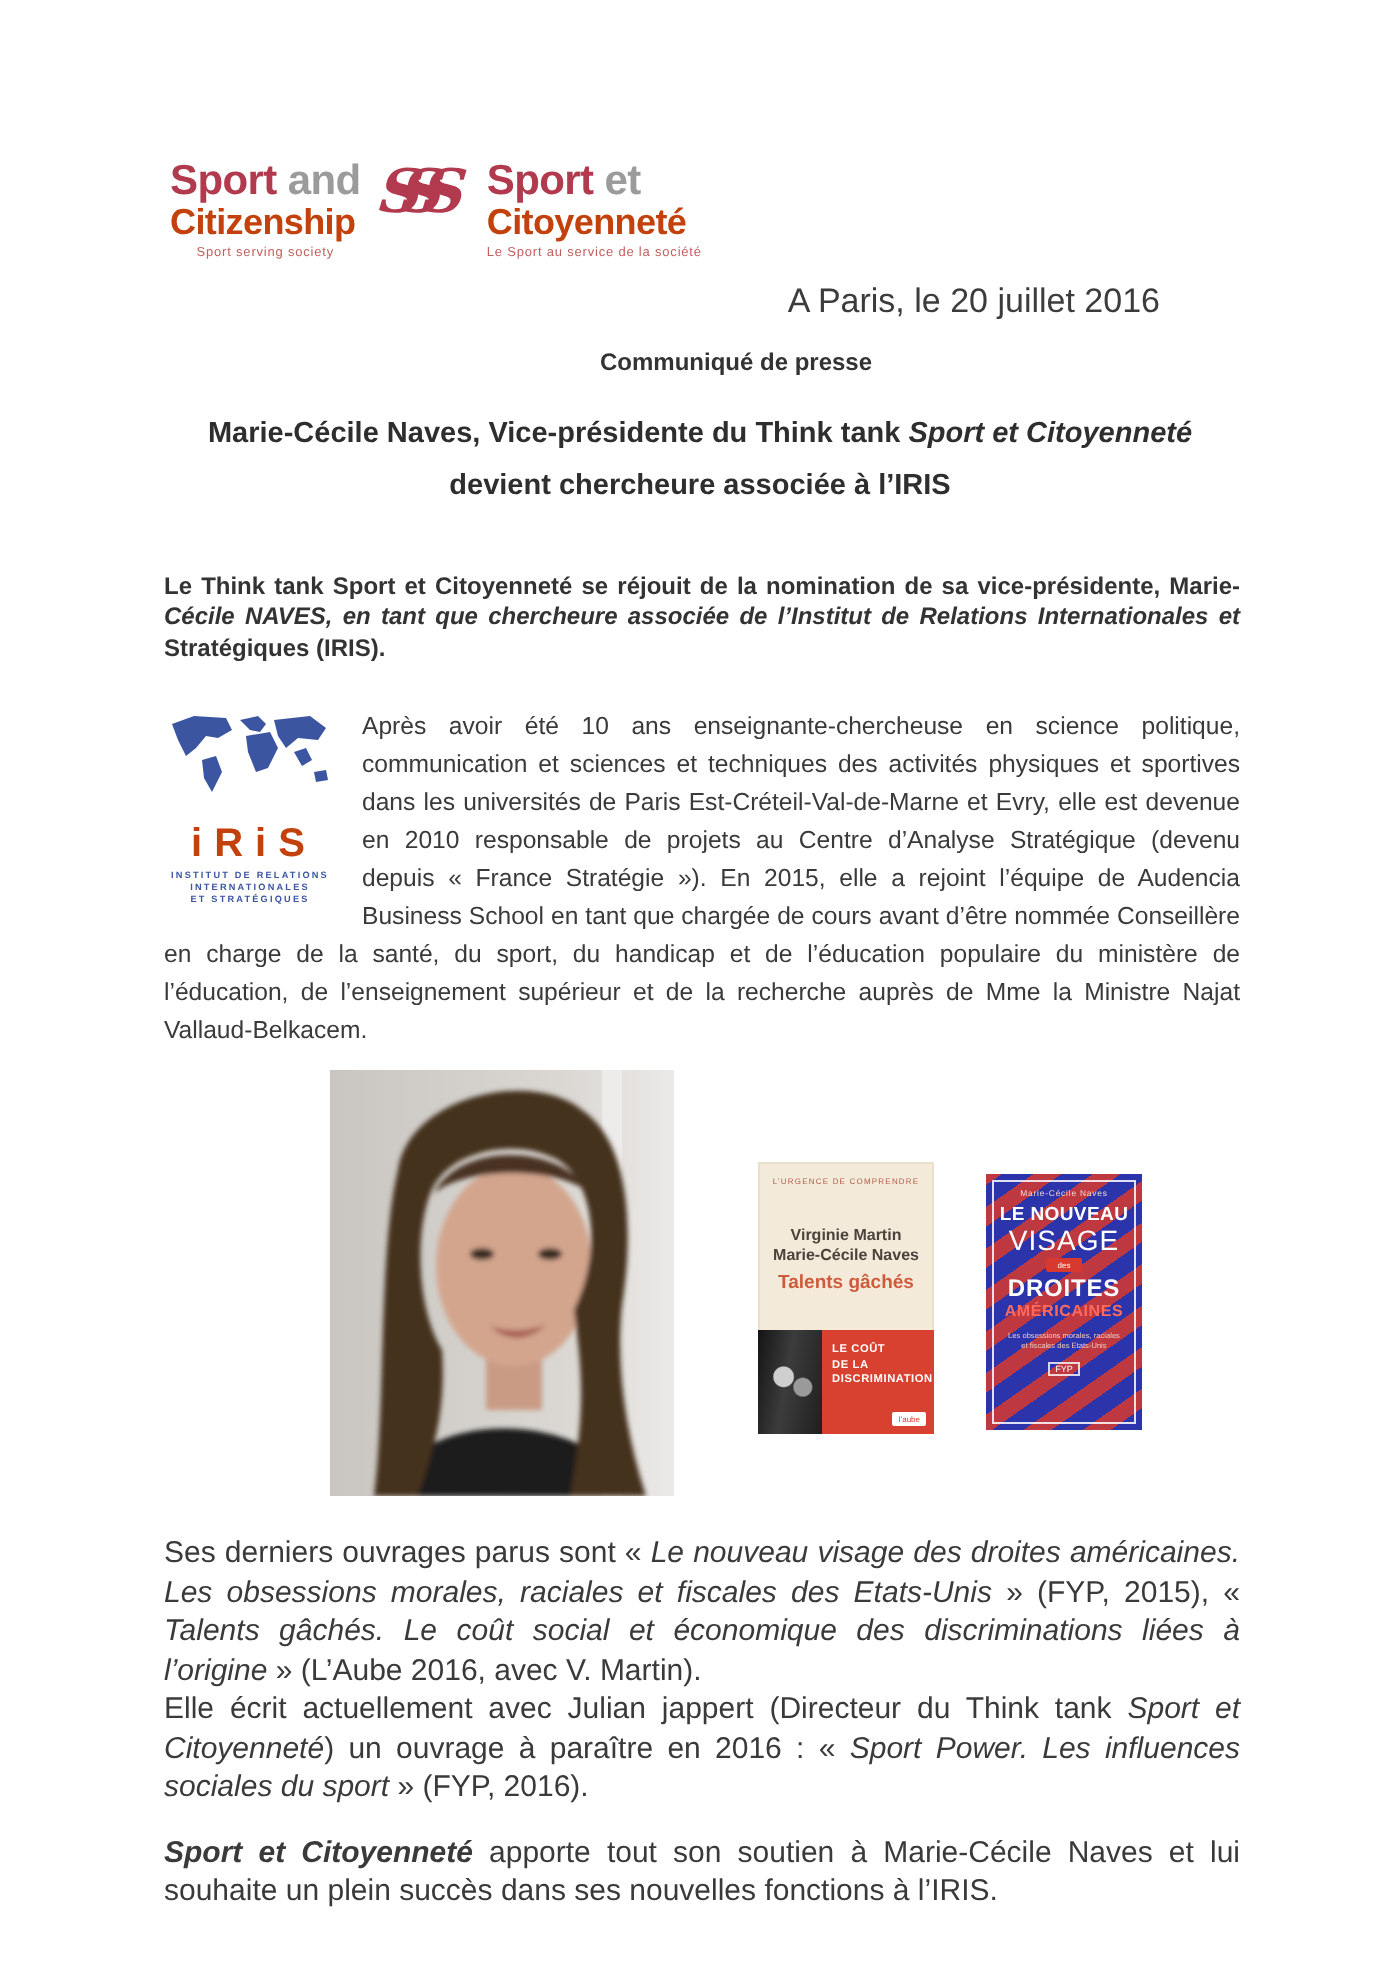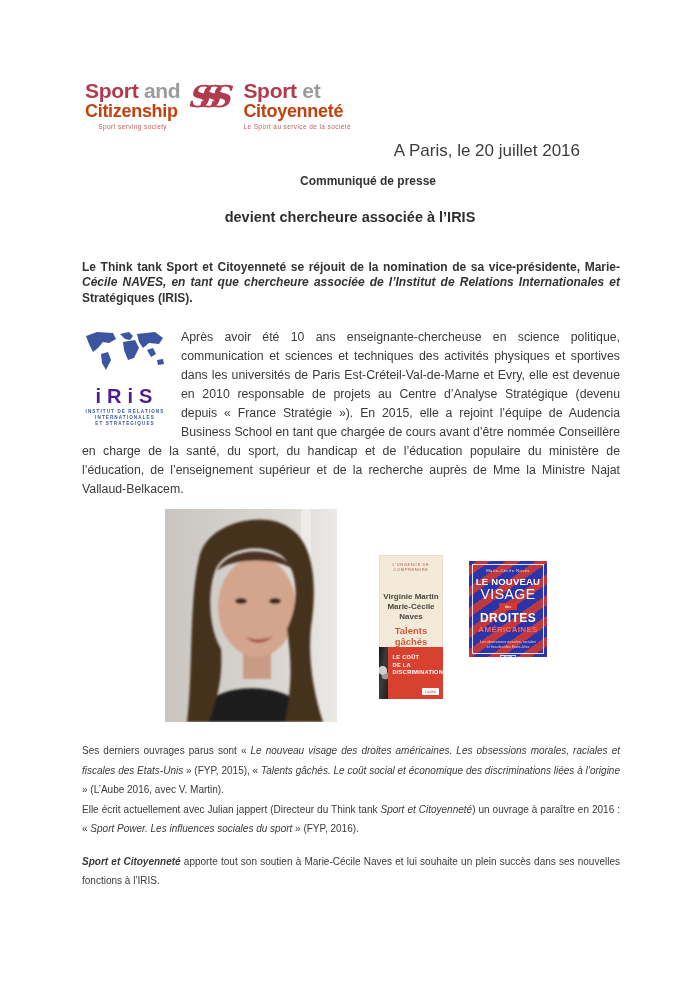--- a/index.html
+++ b/index.html
@@ -19,50 +19,50 @@
     letter-spacing:-0.34em;transform:skewX(-6deg);margin:2px 20px 0 10px;line-height:1;
     font-family:"DejaVu Serif",serif;
   }
   
   .dateline{margin:10px 120px 0 0;text-align:right;font-size:17px;color:#3c3c3c;}
   .kicker{margin-top:13px;text-align:center;font-size:12px;font-weight:bold;color:#333;padding-left:36px;}
   .title{margin:16px 60px 0;text-align:center;font-size:14.5px;line-height:26px;color:#2e2e2e;}
   
   .lead{margin:30px 80px 0 82px;font-size:12px;line-height:15.6px;text-align:justify;color:#333;}
   .bio{margin:22px 80px 0 82px;font-size:12.3px;line-height:19px;text-align:justify;color:#3a3a3a;}
-  .para{margin:16px 80px 0 82px;font-size:10px;line-height:19.5px;text-align:justify;color:#3a3a3a;}
+  .para{margin:16px 80px 0 82px;font-size:15px;line-height:19.5px;text-align:justify;color:#3a3a3a;}
   .para.follow{margin-top:0;}
   .closing{margin-top:13px;}
   .seg-b{font-weight:bold;}
   .seg-i{font-style:italic;}
   .seg-bi{font-weight:bold;font-style:italic;}
   
   .iris-logo{float:left;width:86px;margin:2px 13px 10px 0;text-align:center;}
-  .iris-acronym{font-size:20px;font-weight:bold;color:#4c1d95;letter-spacing:6px;line-height:1;margin-top:2px;text-indent:4px;}
+  .iris-acronym{font-size:20px;font-weight:bold;color:#c2410c;letter-spacing:6px;line-height:1;margin-top:2px;text-indent:4px;}
   .iris-org{font-size:4.6px;color:#3b55a0;letter-spacing:1.1px;line-height:6px;margin-top:3px;font-weight:bold;}
   
   .media{display:flex;align-items:flex-start;margin:10px 0 0 165px;height:216px;}
   .photo{width:172px;height:213px;flex:0 0 auto;}
   .book1{
-    flex:0 0 auto;width:64px;height:136px;margin:46px 0 0 42px;background:#f4ead9;
+    flex:0 0 auto;width:88px;height:136px;margin:46px 0 0 42px;background:#f4ead9;
     display:flex;flex-direction:column;box-shadow:0 0 0 1px #e8dfcc inset;
   }
   .book1-label{font-size:4px;color:#b5594a;text-align:center;margin-top:7px;letter-spacing:.6px;}
   .book1-authors{margin-top:20px;text-align:center;font-size:8px;font-weight:bold;color:#4a443c;line-height:10px;}
   .book1-title{margin-top:3px;text-align:center;font-size:9.5px;color:#cf5b3d;font-weight:bold;}
   .book1-band{margin-top:auto;height:52px;display:flex;}
   .band-photo{width:32px;height:52px;background:
       radial-gradient(circle at 40% 45%, #cfcfcf 0 14%, transparent 16%),
       radial-gradient(circle at 70% 55%, #9a9a9a 0 12%, transparent 14%),
       linear-gradient(100deg,#141414 0%,#3c3c3c 45%,#1f1f1f 100%);}
   .band-red{flex:1;background:#d8402f;position:relative;padding:7px 0 0 5px;}
   .band-lines{color:#fff;font-size:5.6px;font-weight:bold;line-height:7.5px;letter-spacing:.3px;}
   .band-pub{position:absolute;right:4px;bottom:4px;background:#fff;color:#d8402f;font-size:4px;padding:1px 3px;border-radius:1px;}
   .book2{
-    flex:0 0 auto;width:78px;height:96px;margin:52px 0 0 26px;position:relative;
+    flex:0 0 auto;width:78px;height:128px;margin:52px 0 0 26px;position:relative;
     background:
       repeating-linear-gradient(-35deg,transparent 0 9px,rgba(216,57,46,.85) 9px 17px),
       #2c34ab;
     display:flex;flex-direction:column;align-items:center;
   }
   .book2-frame{position:absolute;inset:3px;border:1px solid rgba(255,255,255,.85);pointer-events:none;}
   .book2-author{margin-top:7px;font-size:4.2px;color:#f3d8d2;letter-spacing:.4px;position:relative;}
   .book2 .t1{margin-top:4px;font-size:9.5px;font-weight:bold;color:#fff;line-height:10px;letter-spacing:.2px;position:relative;}
   .book2 .t2{font-size:14px;font-weight:normal;color:#fff;line-height:14px;letter-spacing:.5px;position:relative;}
   .book2-div{margin-top:2px;font-size:4px;color:#fff;background:#d8392e;padding:1px 6px;border-radius:1px;position:relative;}
@@ -87,20 +87,21 @@
     <div class="logo-block">
       <div class="logo-l1"><span>Sport</span> <span class="gray">et</span></div>
       <div class="logo-l2">Citoyenneté</div>
       <div class="logo-tag">Le Sport au service de la société</div>
     </div>
   </div>
 
   <div class="dateline">A Paris, le 20 juillet 2016</div>
   <div class="kicker">Communiqué de presse</div>
   <div class="title">
+    <div><span class="seg-b">Marie-Cécile Naves, Vice-présidente du Think tank </span><span class="seg-bi">Sport et Citoyenneté</span></div>
     <div><span class="seg-b">devient chercheure associée à l’IRIS</span></div>
   </div>
 
   <p class="lead"><span class="seg-b">Le Think tank Sport et Citoyenneté se réjouit de la nomination de sa vice-présidente, Marie-</span><span class="seg-bi">Cécile NAVES, en tant que chercheure associée de l’Institut de Relations Internationales et </span><span class="seg-b">Stratégiques (IRIS).</span></p>
 
   <div class="bio clearfix">
     <div class="iris-logo">
       <svg width="84" height="48" viewBox="0 0 84 48">
         <g fill="#3b55a0">
           <path d="M3 6 L14 2 L30 3 L33 9 L26 13 L20 12 L15 18 L10 22 L6 14 Z"></path>

